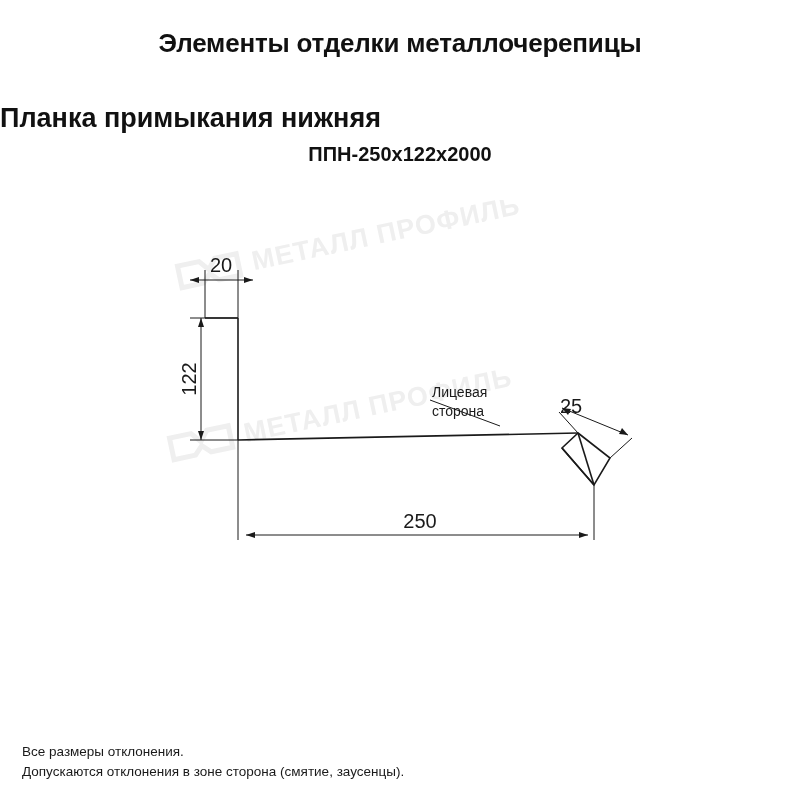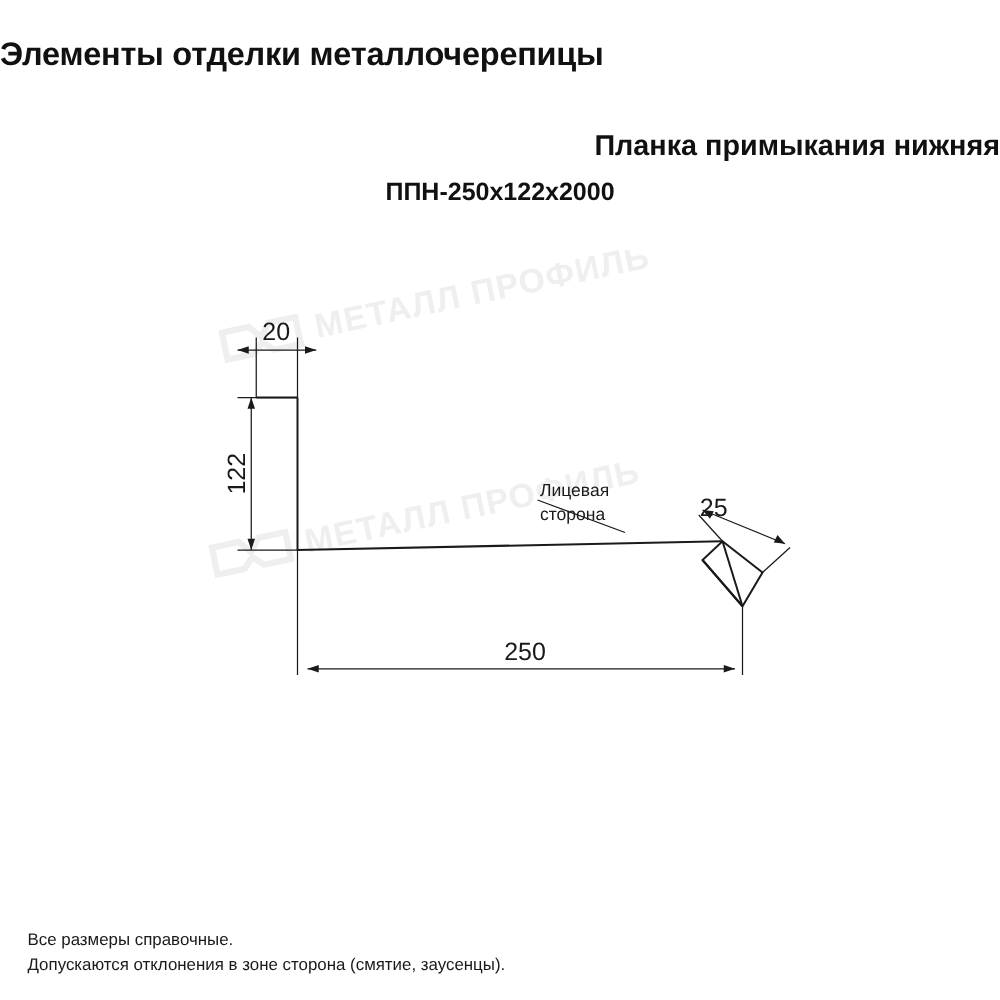--- a/index.html
+++ b/index.html
@@ -19,33 +19,33 @@
     position: absolute;
     inset: 0;
     width: 800px;
     height: 800px;
   }
   .title-main {
     position: absolute;
     top: 28px;
     left: 0;
     width: 800px;
-    text-align: left;
+    text-align: center;
     font-size: 26px;
     font-weight: bold;
     letter-spacing: -0.2px;
     color: #111111;
   }
   .title-sub {
     position: absolute;
     top: 103px;
     left: 0;
     width: 800px;
-    text-align: right;
-    font-size: 23px;
+    text-align: left;
+    font-size: 27px;
     font-weight: bold;
     color: #111111;
   }
   .title-code {
     position: absolute;
     top: 143px;
     left: 0;
     width: 800px;
     text-align: center;
     font-size: 20px;
@@ -175,17 +175,17 @@
       <g stroke="#1a1a1a" stroke-width="1" fill="none">
         <path d="M430,200 L500,226"></path>
       </g>
       <text class="lbl-text" x="432" y="197">Лицевая</text>
       <text class="lbl-text" x="432" y="216">сторона</text>
 
     </svg>
   </div>
 
   <div class="footer">
-    <div>Все размеры справочные.</div>
+    <div>Все размеры отклонения.</div>
     <div>Допускаются отклонения в зоне сторона (смятие, заусенцы).</div>
   </div>
 
 </div>
 
 </body></html>

